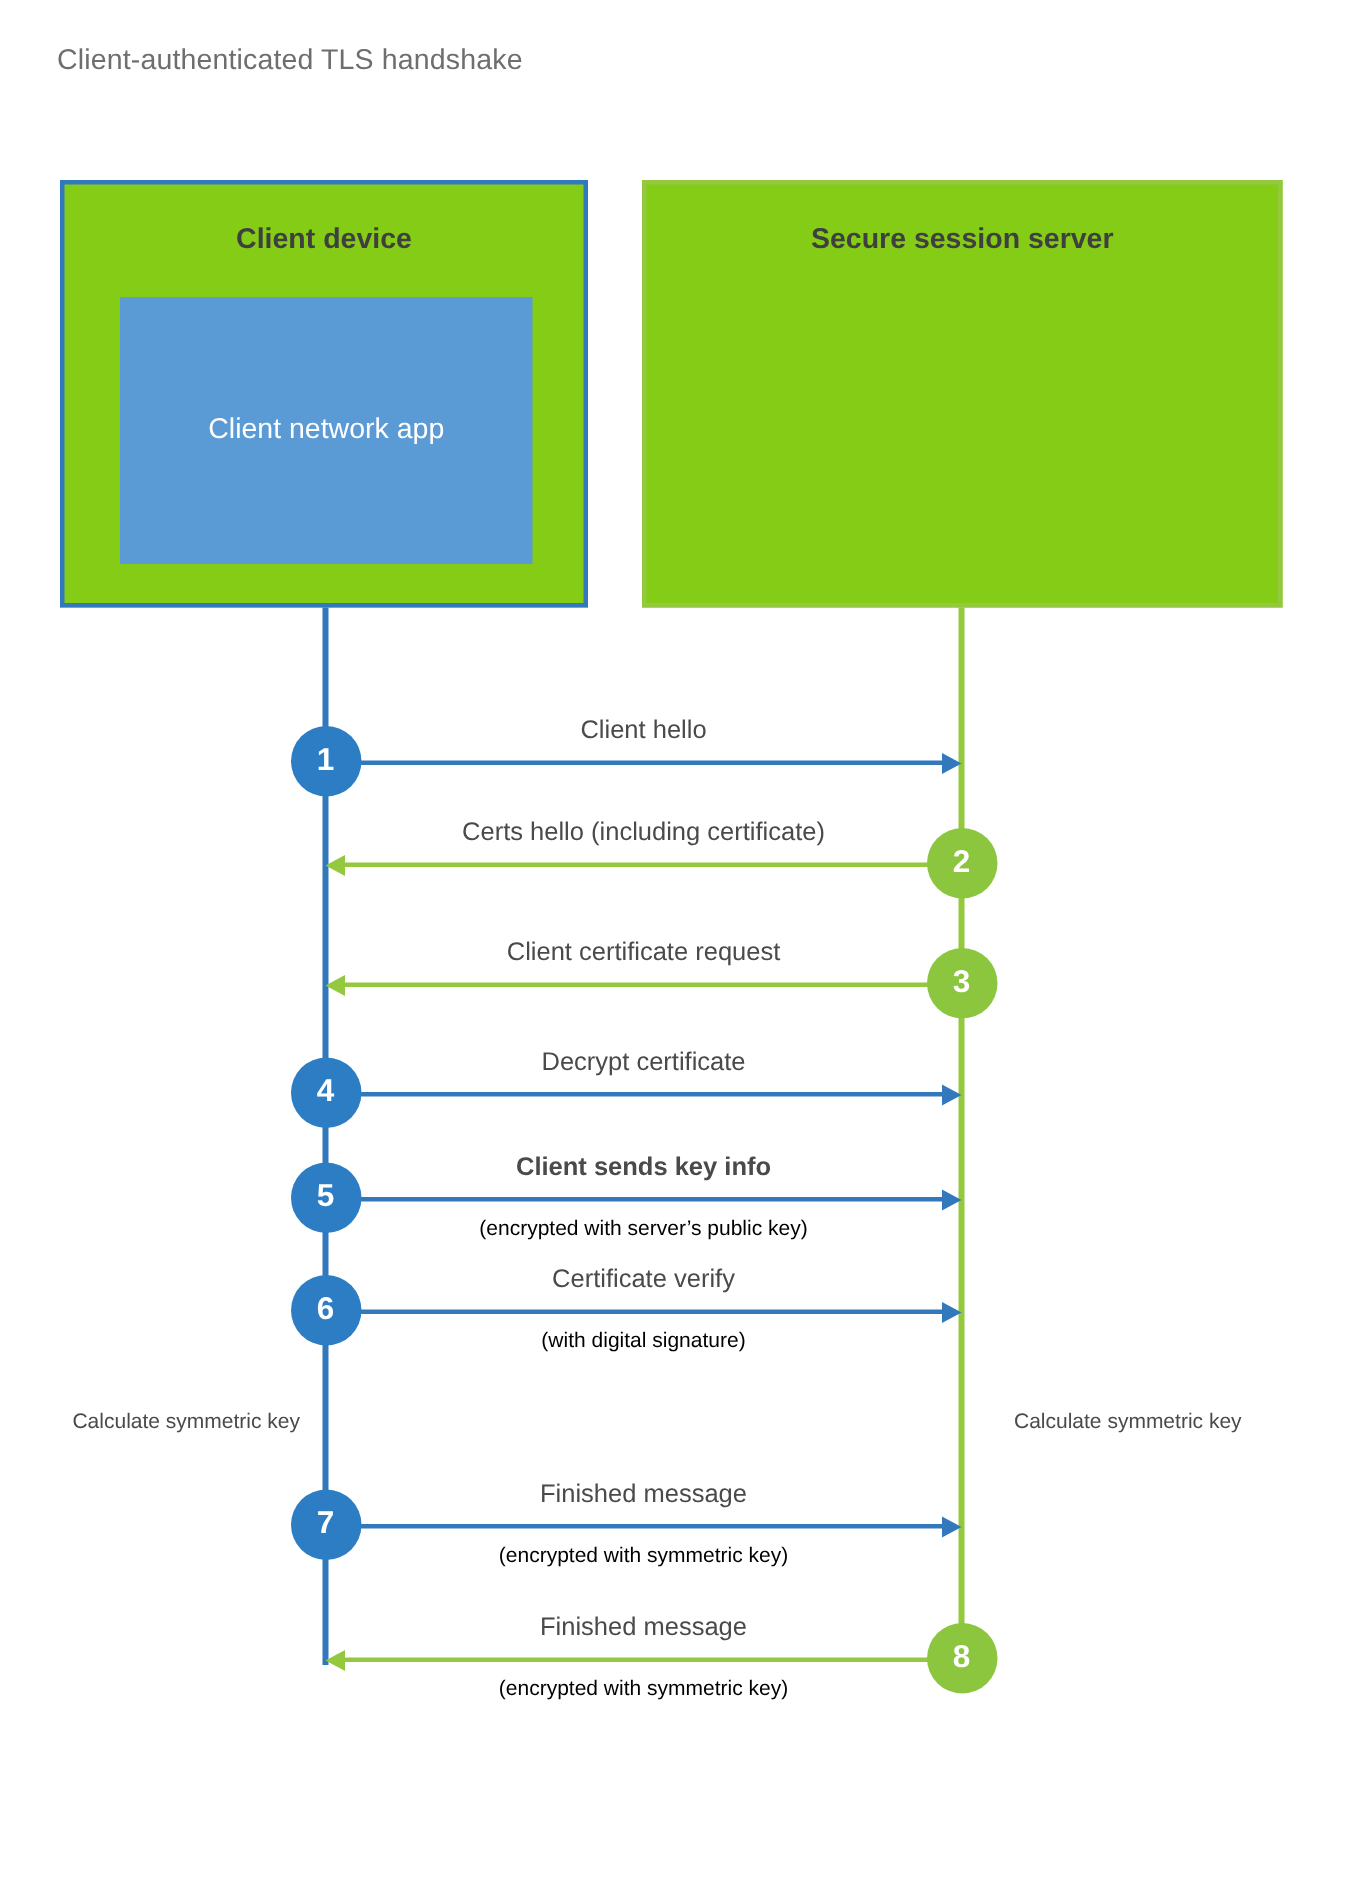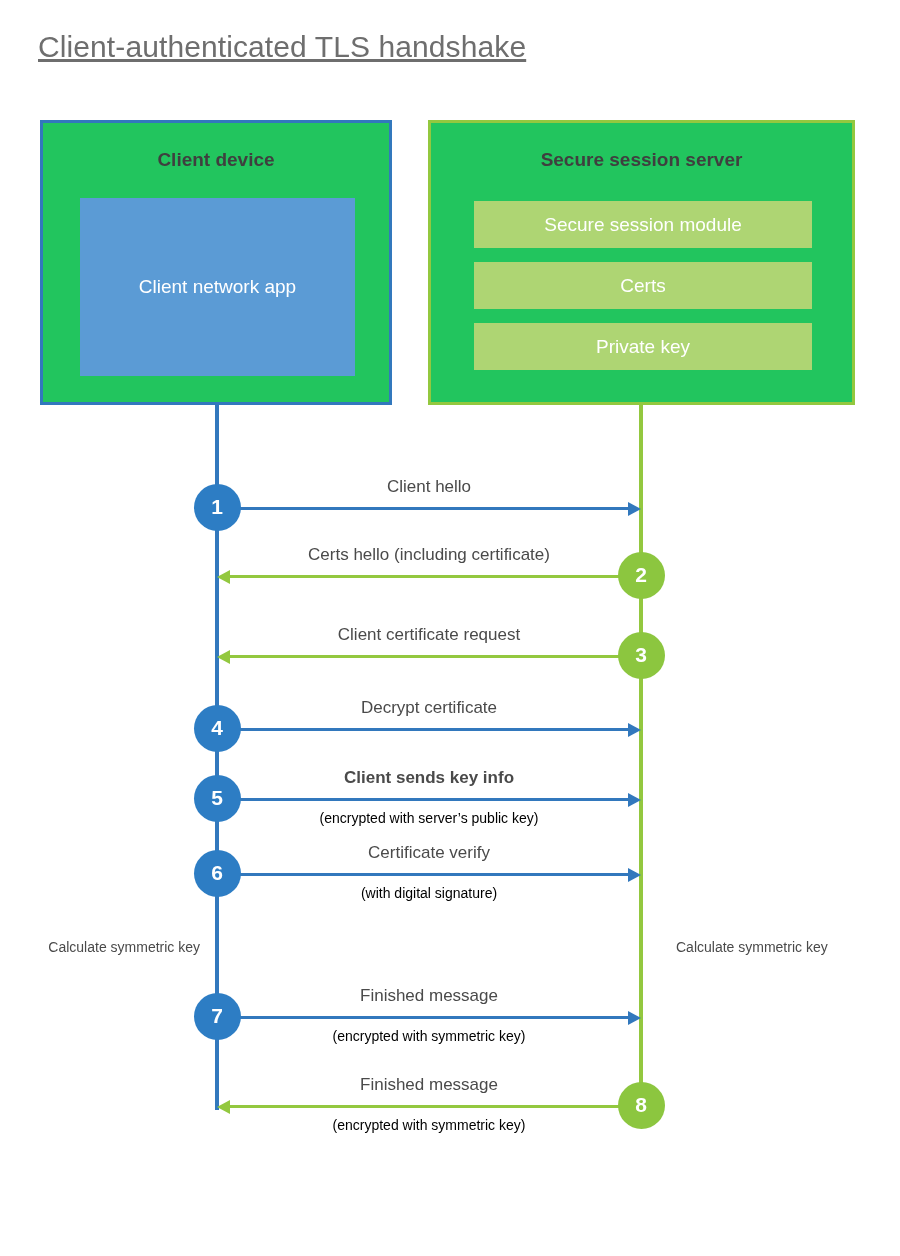--- a/index.html
+++ b/index.html
@@ -18,32 +18,31 @@
     height: 1256px;
     background: #ffffff;
     overflow: hidden;
   }
 
   
   #page-title {
     position: absolute;
     left: 38px;
     top: 30px;
-    font-size: 30px;
+    font-size: 19px;
     font-weight: 400;
     color: #6e6e6e;
     letter-spacing: 0.1px;
     white-space: nowrap;
-    text-decoration: underline;
   }
 
   
   .participant-box {
     position: absolute;
-    background: #22c55e;
+    background: #84cc16;
     box-sizing: border-box;
   }
   #client-box {
     left: 40px;
     top: 120px;
     width: 352px;
     height: 285px;
     border: 3px solid #3278bd;
   }
   #server-box {
@@ -209,25 +208,20 @@
 
   <div id="page-title">Client-authenticated TLS handshake</div>
 
   <div id="client-box" class="participant-box">
     <div class="participant-title">Client device</div>
     <div id="client-app">Client network app</div>
   </div>
 
   <div id="server-box" class="participant-box">
     <div class="participant-title">Secure session server</div>
-    <div id="server-modules">
-      <div class="server-module">Secure session module</div>
-      <div class="server-module">Certs</div>
-      <div class="server-module">Private key</div>
-    </div>
   </div>
 
   <div id="client-lifeline" class="lifeline"></div>
   <div id="server-lifeline" class="lifeline"></div>
 
   <div class="message" style="left:217px; top:507px; width:424px;">
     <div class="msg-line blue" style="left:0; width:411px;"></div>
     <div class="arrow-head right blue" style="left:411px;"></div>
     <div class="step-circle blue" style="left:-23.5px;">1</div>
     <div class="msg-label" style="left:212px;">Client hello</div>

